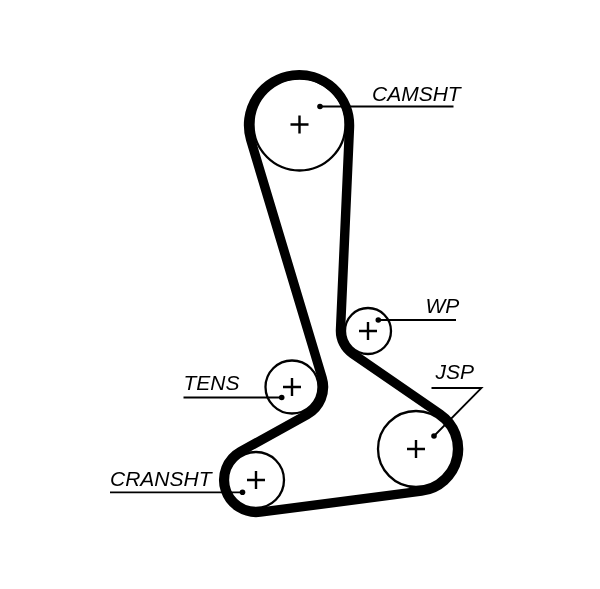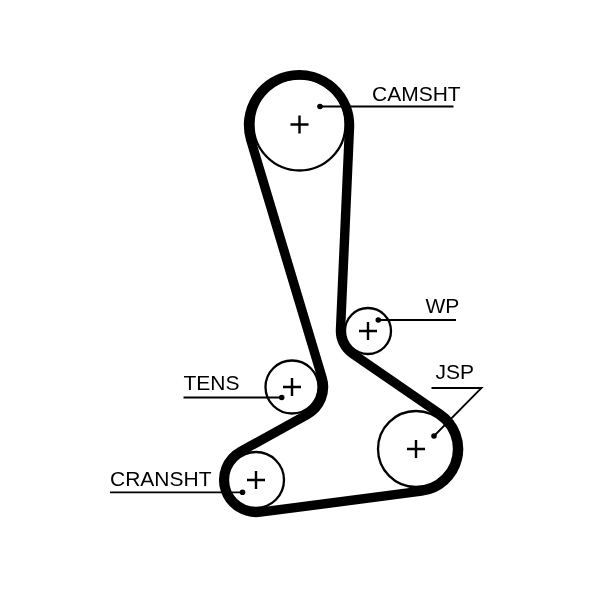--- a/index.html
+++ b/index.html
@@ -9,20 +9,21 @@
   body {
     width: 600px;
     height: 589px;
     background: #ffffff;
     overflow: hidden;
   }
   #stage {
     width: 600px;
     height: 506px;
     position: relative;
+    font-style: italic;
   }
   svg {
     display: block;
   }
   .lbl {
     font-family: "Liberation Sans", sans-serif;
     font-size: 21px;
     fill: #000000;
     user-select: none;
   }

